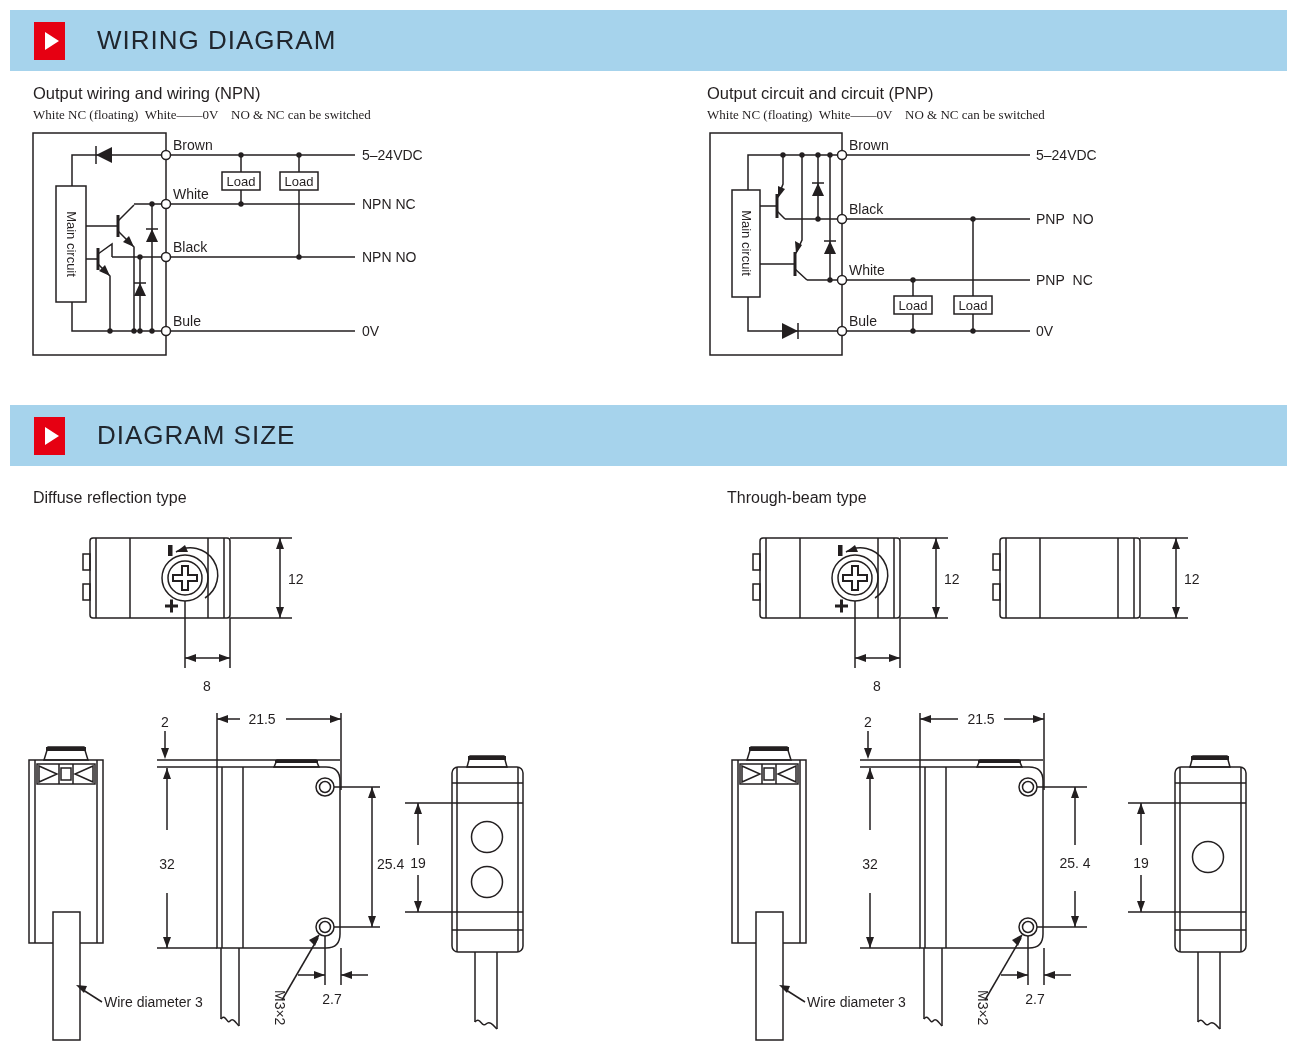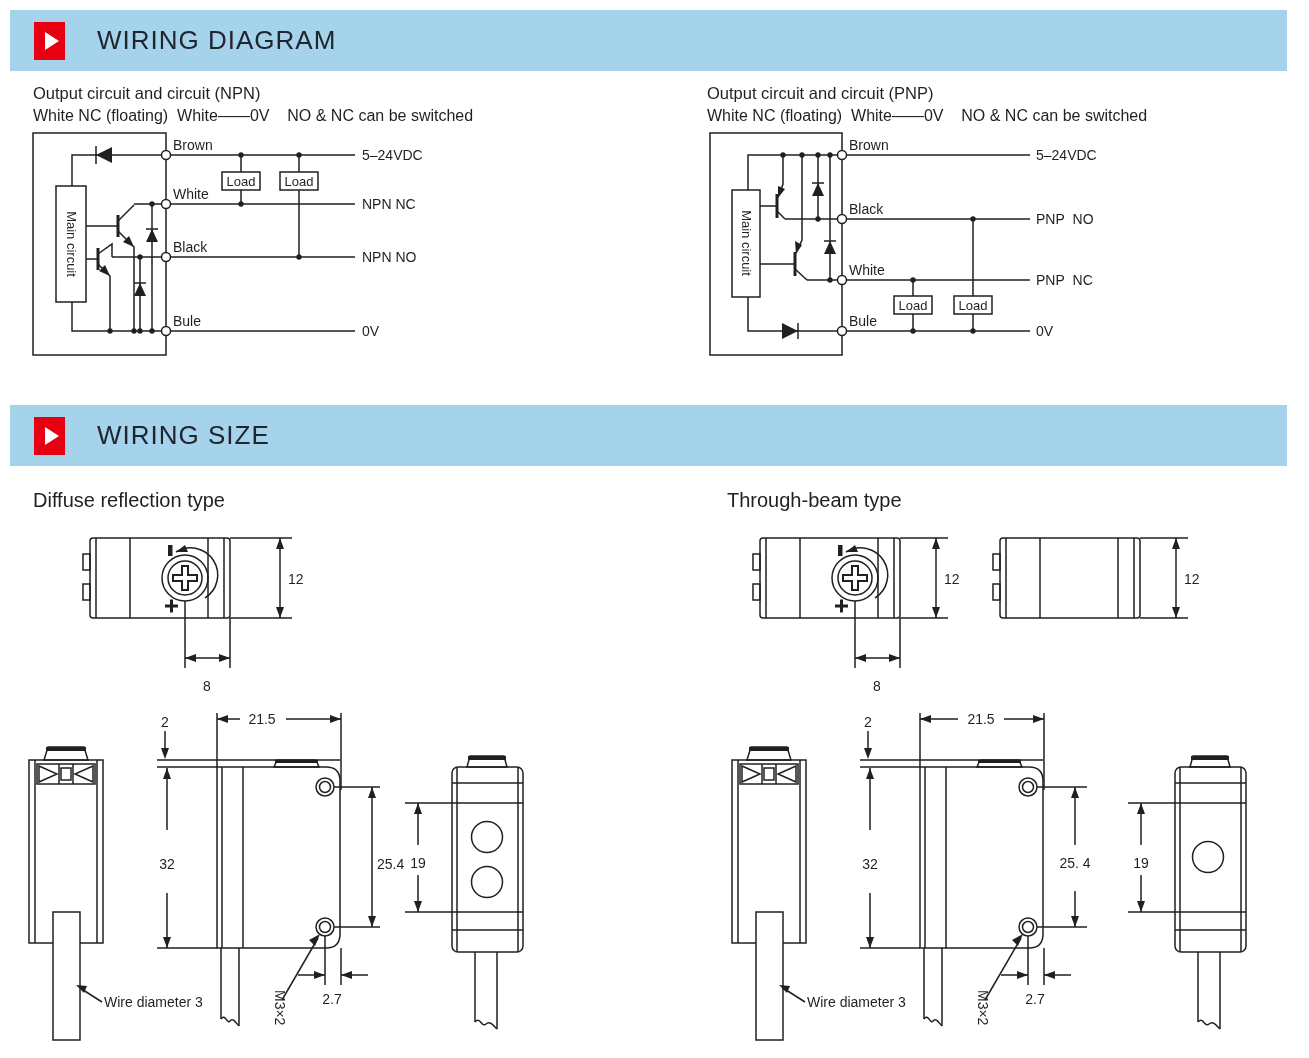--- a/index.html
+++ b/index.html
@@ -8,22 +8,22 @@
   .banner{position:absolute;left:10px;width:1277px;height:61px;background:var(--banner,#a6d3ec);
           display:flex;align-items:center;}
   #banner-wiring{top:10px;}
   #banner-product{top:405px;}
   .banner-icon{width:31px;height:38px;background:var(--accent,#e60012);margin-left:24px;
                display:flex;align-items:center;justify-content:center;flex:0 0 auto;}
   .play{width:0;height:0;border-left:14px solid #fff;border-top:9px solid transparent;
         border-bottom:9px solid transparent;margin-left:4px;}
   .banner-title{font-size:26px;letter-spacing:1px;margin-left:32px;color:#20262e;}
   .wire-heading{position:absolute;font-size:16.5px;}
-  .wire-sub{position:absolute;font-size:16px;white-space:pre;}
-  .type-heading{position:absolute;font-size:20px;}
+  .wire-sub{position:absolute;font-size:13px;white-space:pre;font-family:Liberation Serif, serif;}
+  .type-heading{position:absolute;font-size:16px;}
   #art{position:absolute;left:0;top:0;}
   .s{stroke:#231f20;stroke-width:1.5;fill:none;}
   .s2{stroke:#231f20;stroke-width:2;fill:none;}
   .bar{stroke:#231f20;stroke-width:3;fill:none;}
   .f{fill:#231f20;stroke:none;}
   .w{fill:#fff;stroke:#231f20;stroke-width:1.5;}
   .wh{fill:#fff;stroke:none;}
   .t{font-size:14px;fill:#231f20;font-family:"Liberation Sans",sans-serif;}
   .t13{font-size:13px;}
   .tm{text-anchor:middle;}
@@ -36,24 +36,24 @@
   <div class="banner" id="banner-wiring">
     <div class="banner-icon">
         <div class="play"></div>
       </div>
     <div class="banner-title">WIRING DIAGRAM</div>
   </div>
   <div class="banner" id="banner-product">
     <div class="banner-icon">
         <div class="play"></div>
       </div>
-    <div class="banner-title">WIRING SIZE</div>
+    <div class="banner-title">DIAGRAM SIZE</div>
   </div>
 
-  <div class="wire-heading" style="left:33px;top:84px">Output circuit and circuit (NPN)</div>
+  <div class="wire-heading" style="left:33px;top:84px">Output wiring and wiring (NPN)</div>
   <div class="wire-sub" style="left:33px;top:107px">White NC (floating)  White——0V    NO &amp; NC can be switched</div>
   <div class="wire-heading" style="left:707px;top:84px">Output circuit and circuit (PNP)</div>
   <div class="wire-sub" style="left:707px;top:107px">White NC (floating)  White——0V    NO &amp; NC can be switched</div>
   <div class="type-heading" style="left:33px;top:489px">Diffuse reflection type</div>
   <div class="type-heading" style="left:727px;top:489px">Through-beam type</div>
 
   <svg id="art" width="1309" height="1058" viewBox="0 0 1309 1058">
     <defs>
       <g id="topv">
         <rect class="s" x="0" y="0" width="140" height="80" rx="3"></rect>

